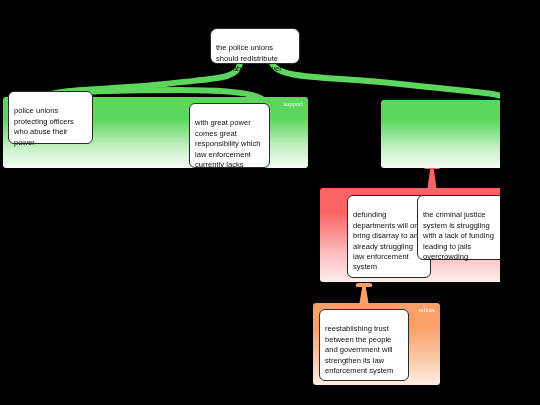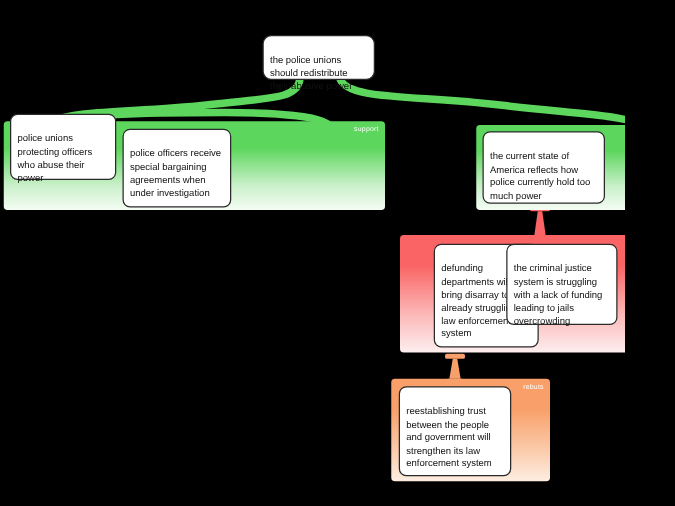--- a/index.html
+++ b/index.html
@@ -92,38 +92,35 @@
   <div class="node root" style="left:210px; top:28px; width:90px; height:36px;">
     <span>the police unions should redistribute their abusive power</span>
   </div>
 
   <div class="cluster green" style="left:3px; top:97px; width:305px; height:71px;">
     <span class="cluster-label">support</span>
   </div>
   <div class="node" style="left:8px; top:91px; width:85px; height:53px;">
     <span>police unions protecting officers who abuse their power</span>
   </div>
-  <div class="node" style="left:98px; top:103px; width:87px; height:63px;">
-    <span>police officers receive special bargaining agreements when under investigation</span>
+  <div class="node" style="left:189px; top:103px; width:81px; height:65px;">
+    <span>with great power comes great responsibility which law enforcement currently lacks</span>
   </div>
 
   <div class="cluster green" style="left:381px; top:100px; width:156px; height:68px;">
     <span class="cluster-label">supports</span>
-  </div>
-  <div class="node" style="left:386px; top:105px; width:98px; height:58px;">
-    <span>the current state of America reflects how police currently hold too much power</span>
   </div>
 
   <div class="cluster red" style="left:320px; top:188px; width:217px; height:94px;">
     <span class="cluster-label">oppose</span>
   </div>
   <div class="node" style="left:328px; top:195px; width:84px; height:83px;margin-left:19px;">
     <span>defunding departments will only bring disarray to an already struggling law enforcement system</span>
   </div>
-  <div class="node" style="left:405px; top:195px; width:89px; height:65px;">
+  <div class="node" style="left:417px; top:195px; width:89px; height:65px;">
     <span>the criminal justice system is struggling with a lack of funding leading to jails overcrowding</span>
   </div>
 
   <div class="cluster orange" style="left:313px; top:303px; width:127px; height:82px;">
     <span class="cluster-label">rebuts</span>
   </div>
   <div class="node" style="left:319px; top:309px; width:90px; height:72px;">
     <span>reestablishing trust between the people and government will strengthen its law enforcement system</span>
   </div>
 

